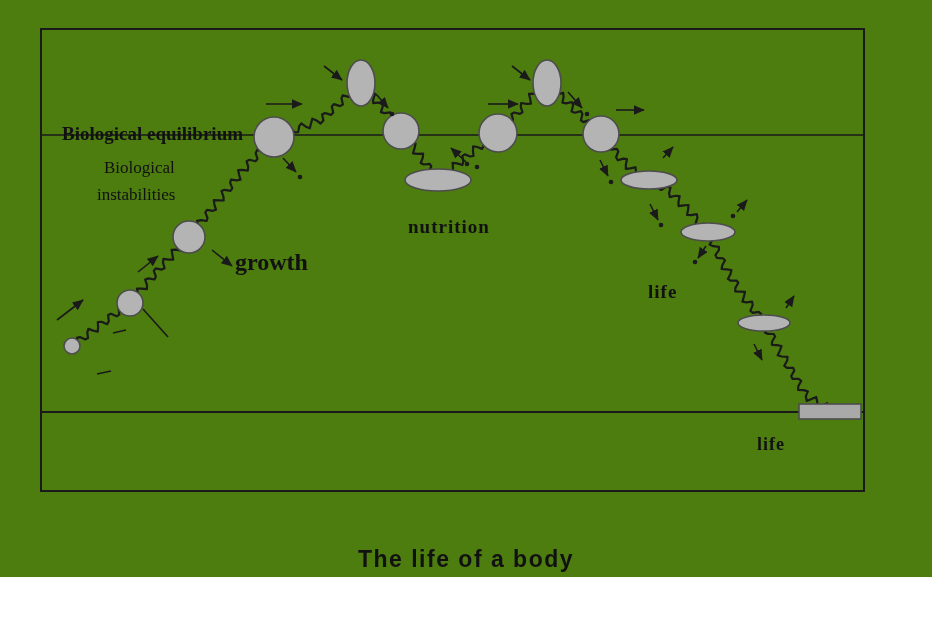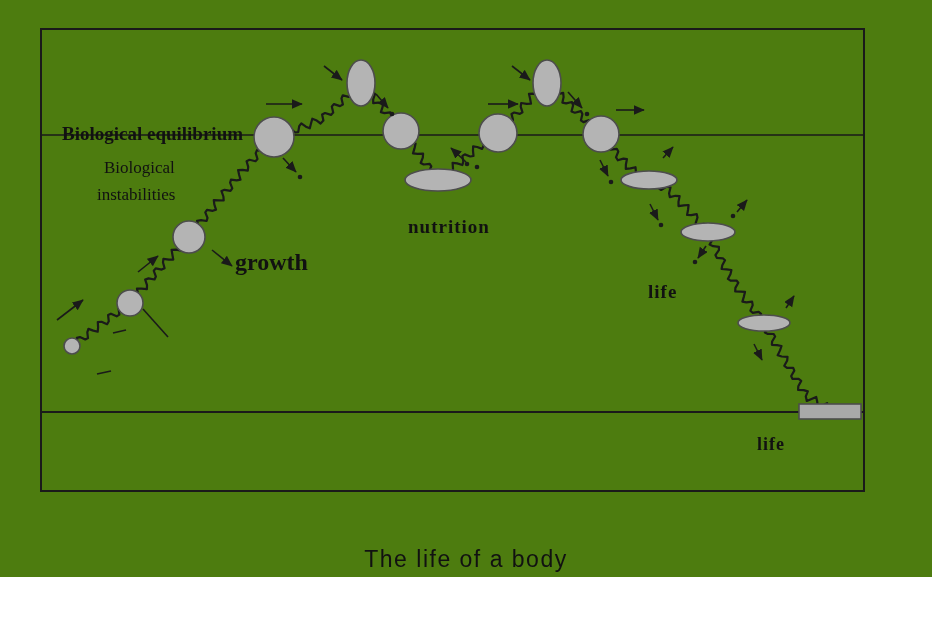--- a/index.html
+++ b/index.html
@@ -11,21 +11,21 @@
   .diagram-box {
     position: absolute; left: 40px; top: 28px; width: 825px; height: 464px;
     border: 2px solid #1a1a1a;
   }
   #diagram-svg { position: absolute; left: 0; top: 0; pointer-events: none; }
   .lbl { position: absolute; white-space: nowrap; color: #111; }
   .bold { font-weight: bold; }
   .caption {
     position: absolute; left: 0; top: 546px; width: 100%;
     text-align: center; font-family: "Liberation Sans", sans-serif;
-    font-size: 23px; font-weight: normal; letter-spacing: 1.5px; color: #111;
+    font-size: 23px; font-weight: bold; letter-spacing: 1.5px; color: #111;
   }
 </style>
 </head>
 <body>
 
 <div class="page">
 
   <svg id="diagram-svg" width="932" height="621" viewBox="0 0 932 621">
     <defs>
       <marker id="ah" markerWidth="8" markerHeight="7" refX="6.5" refY="3" orient="auto">

